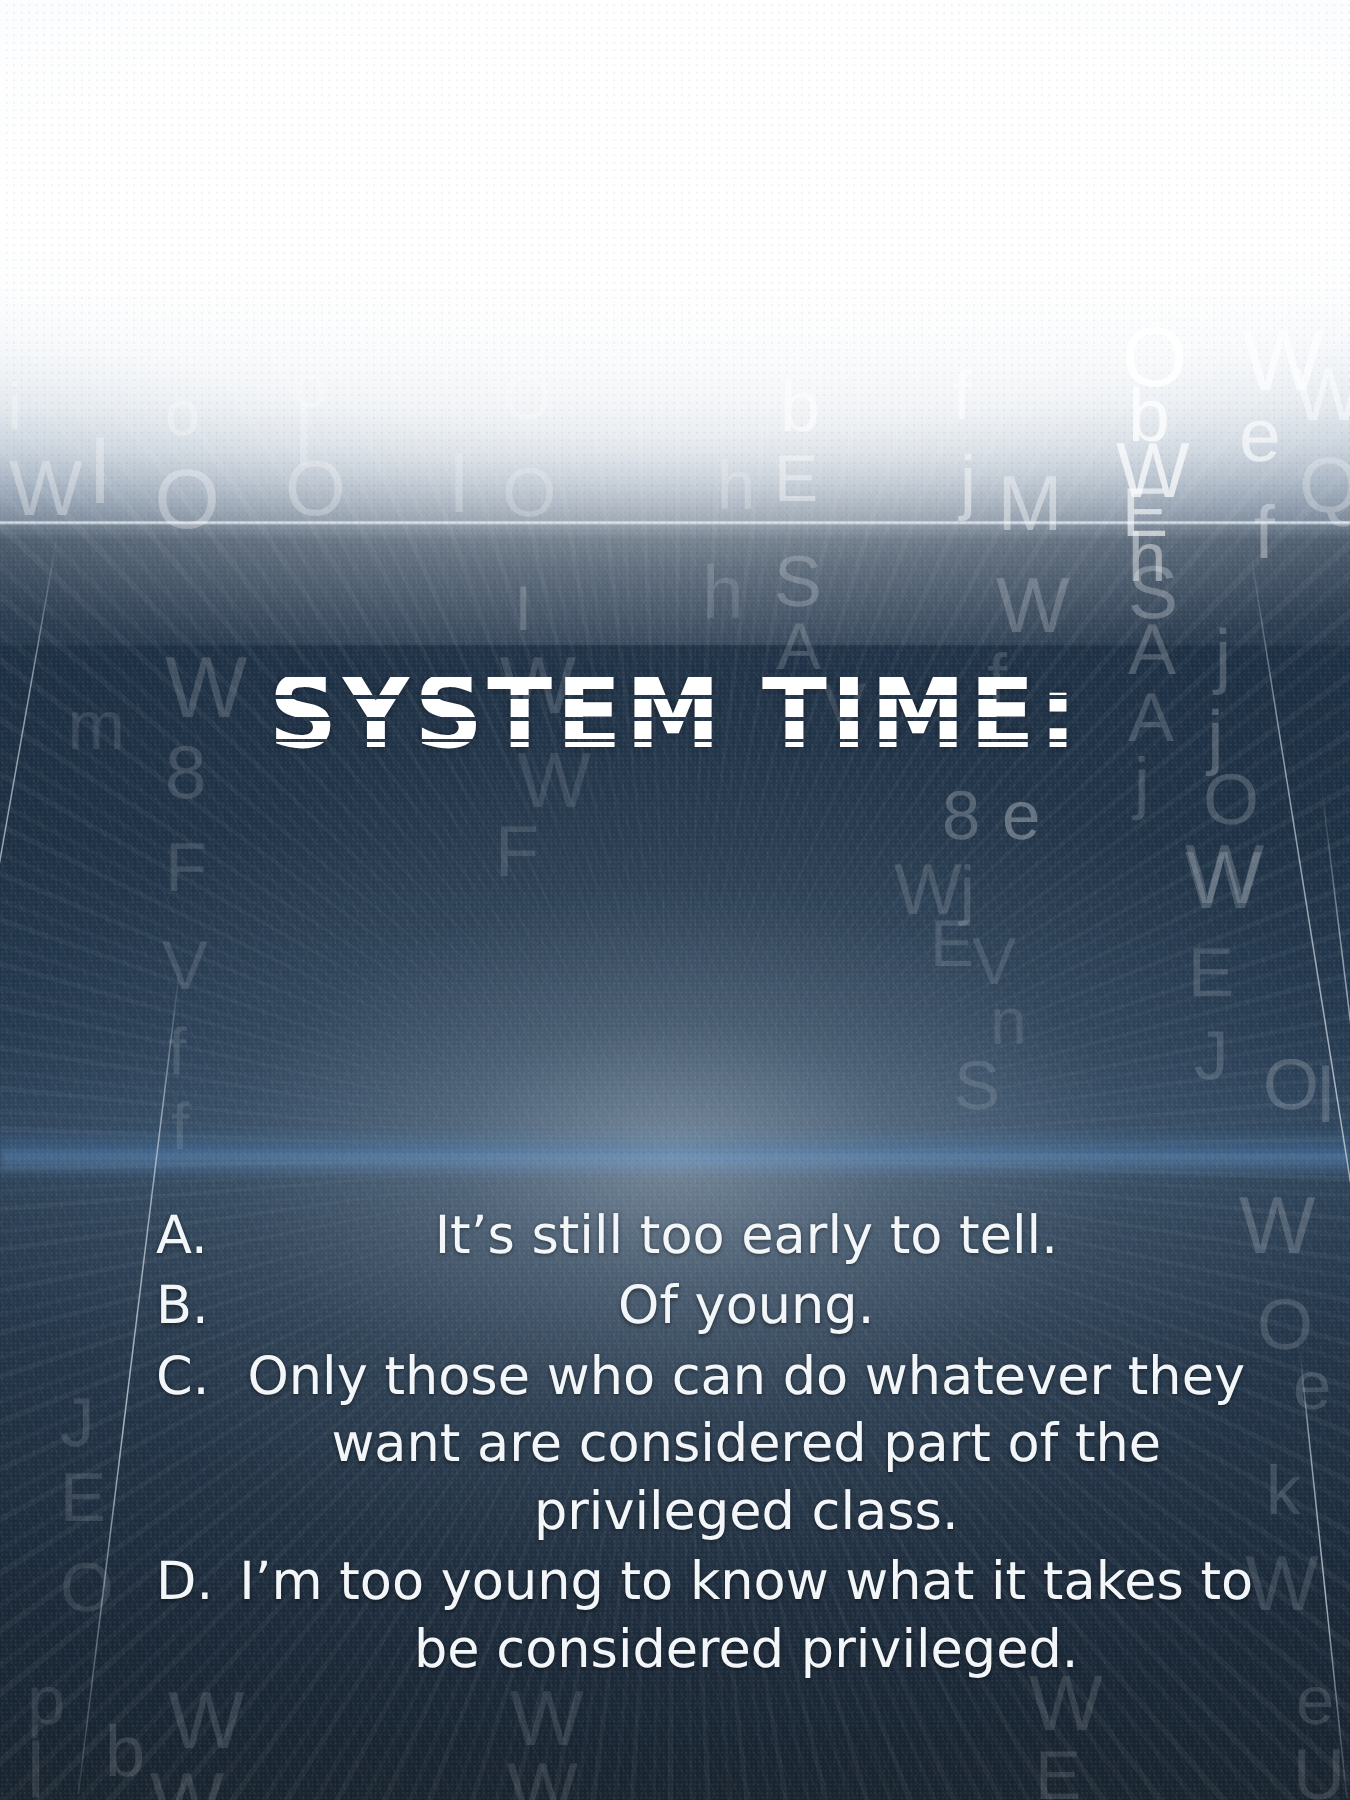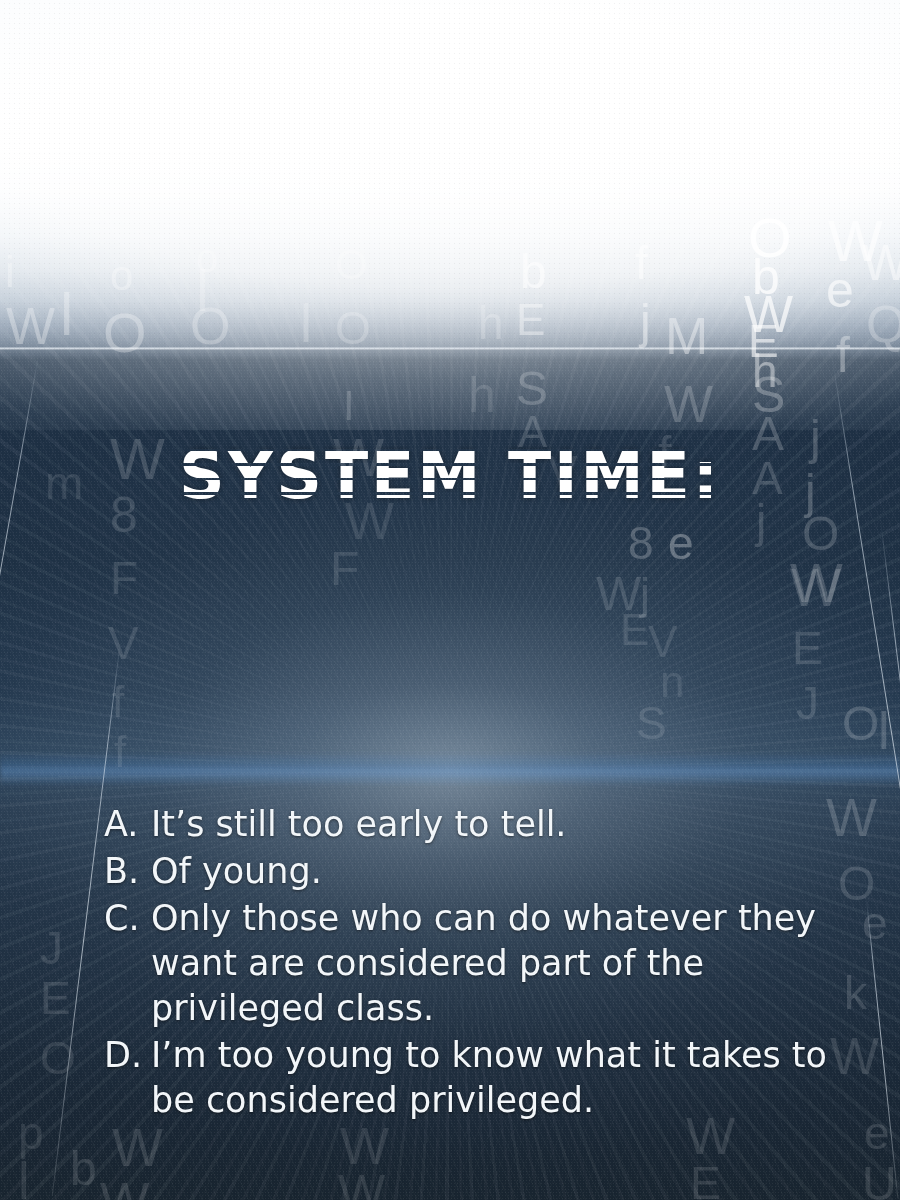--- a/index.html
+++ b/index.html
@@ -280,20 +280,21 @@
     align-items: flex-start;
     margin-bottom: 2px;
   }
   .option-letter {
     flex: 0 0 auto;
     width: 47px;
     white-space: nowrap;
   }
   .option-text {
     flex: 1 1 auto;
+    text-align: center;
   }
 </style>
 </head>
 <body>
 
 <div id="slide">
 
   <div class="bg-base"></div>
   <div class="bg-rays"></div>
   <div class="bg-glow-center"></div>

